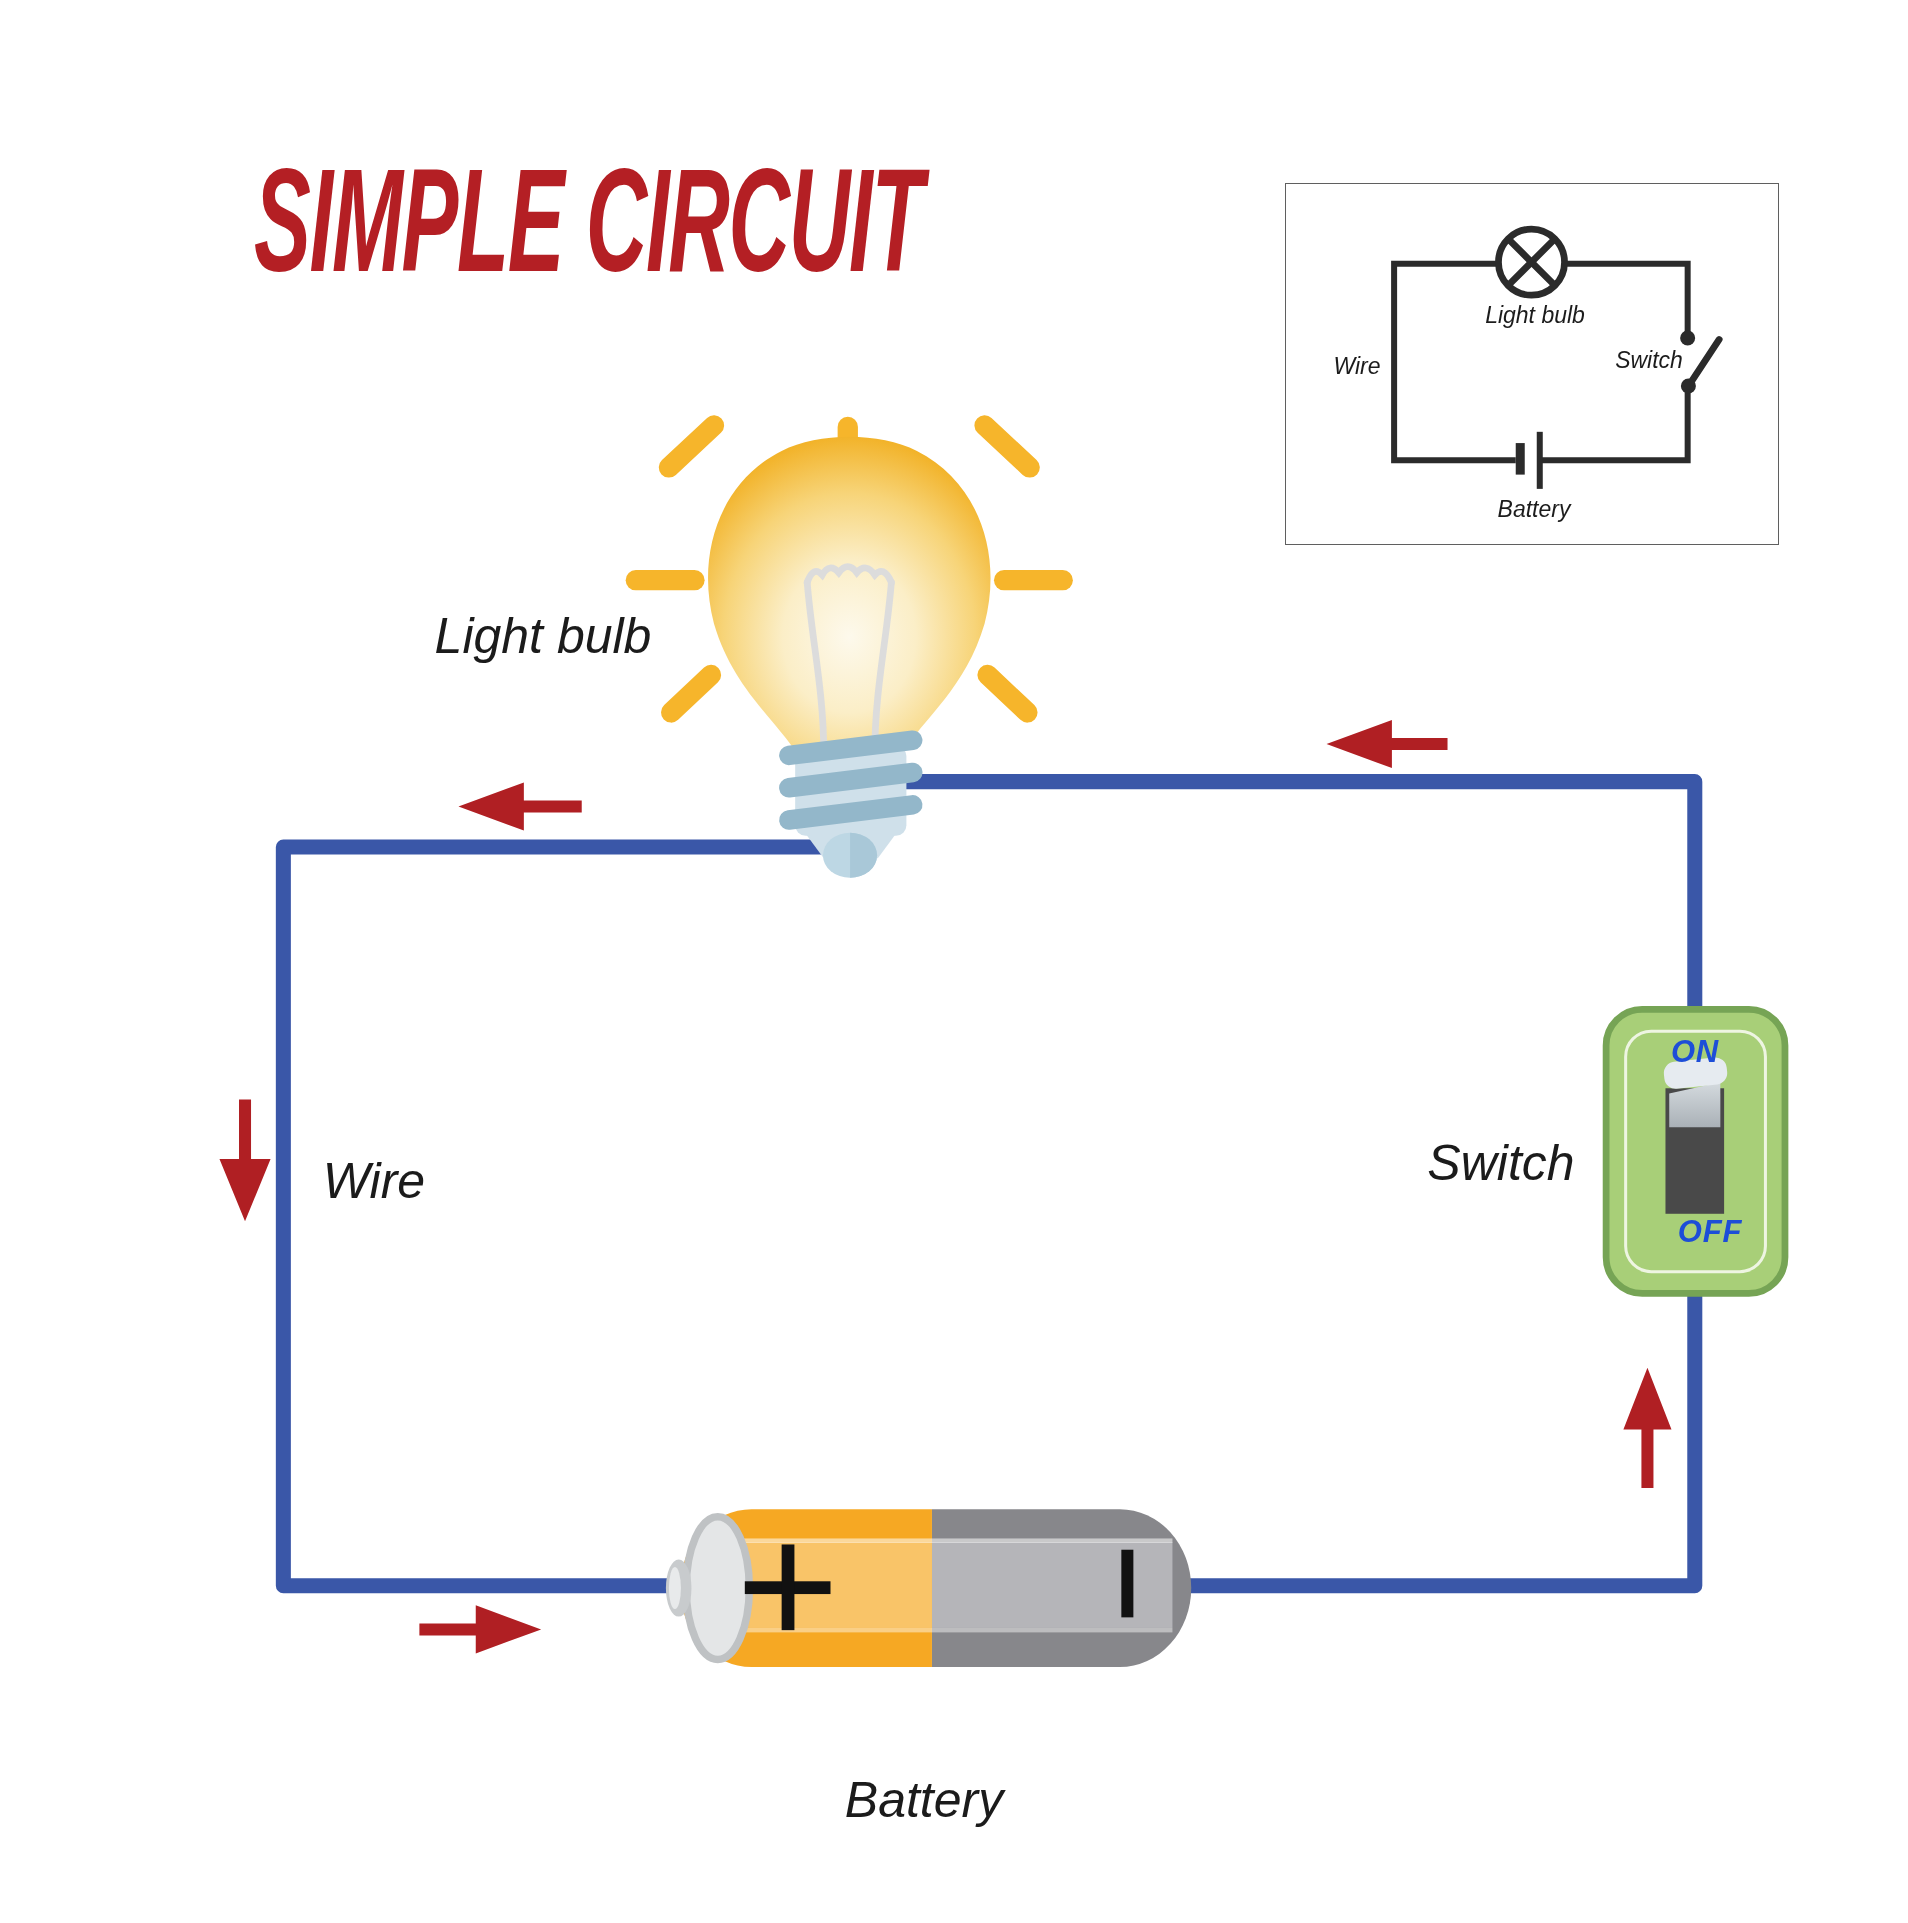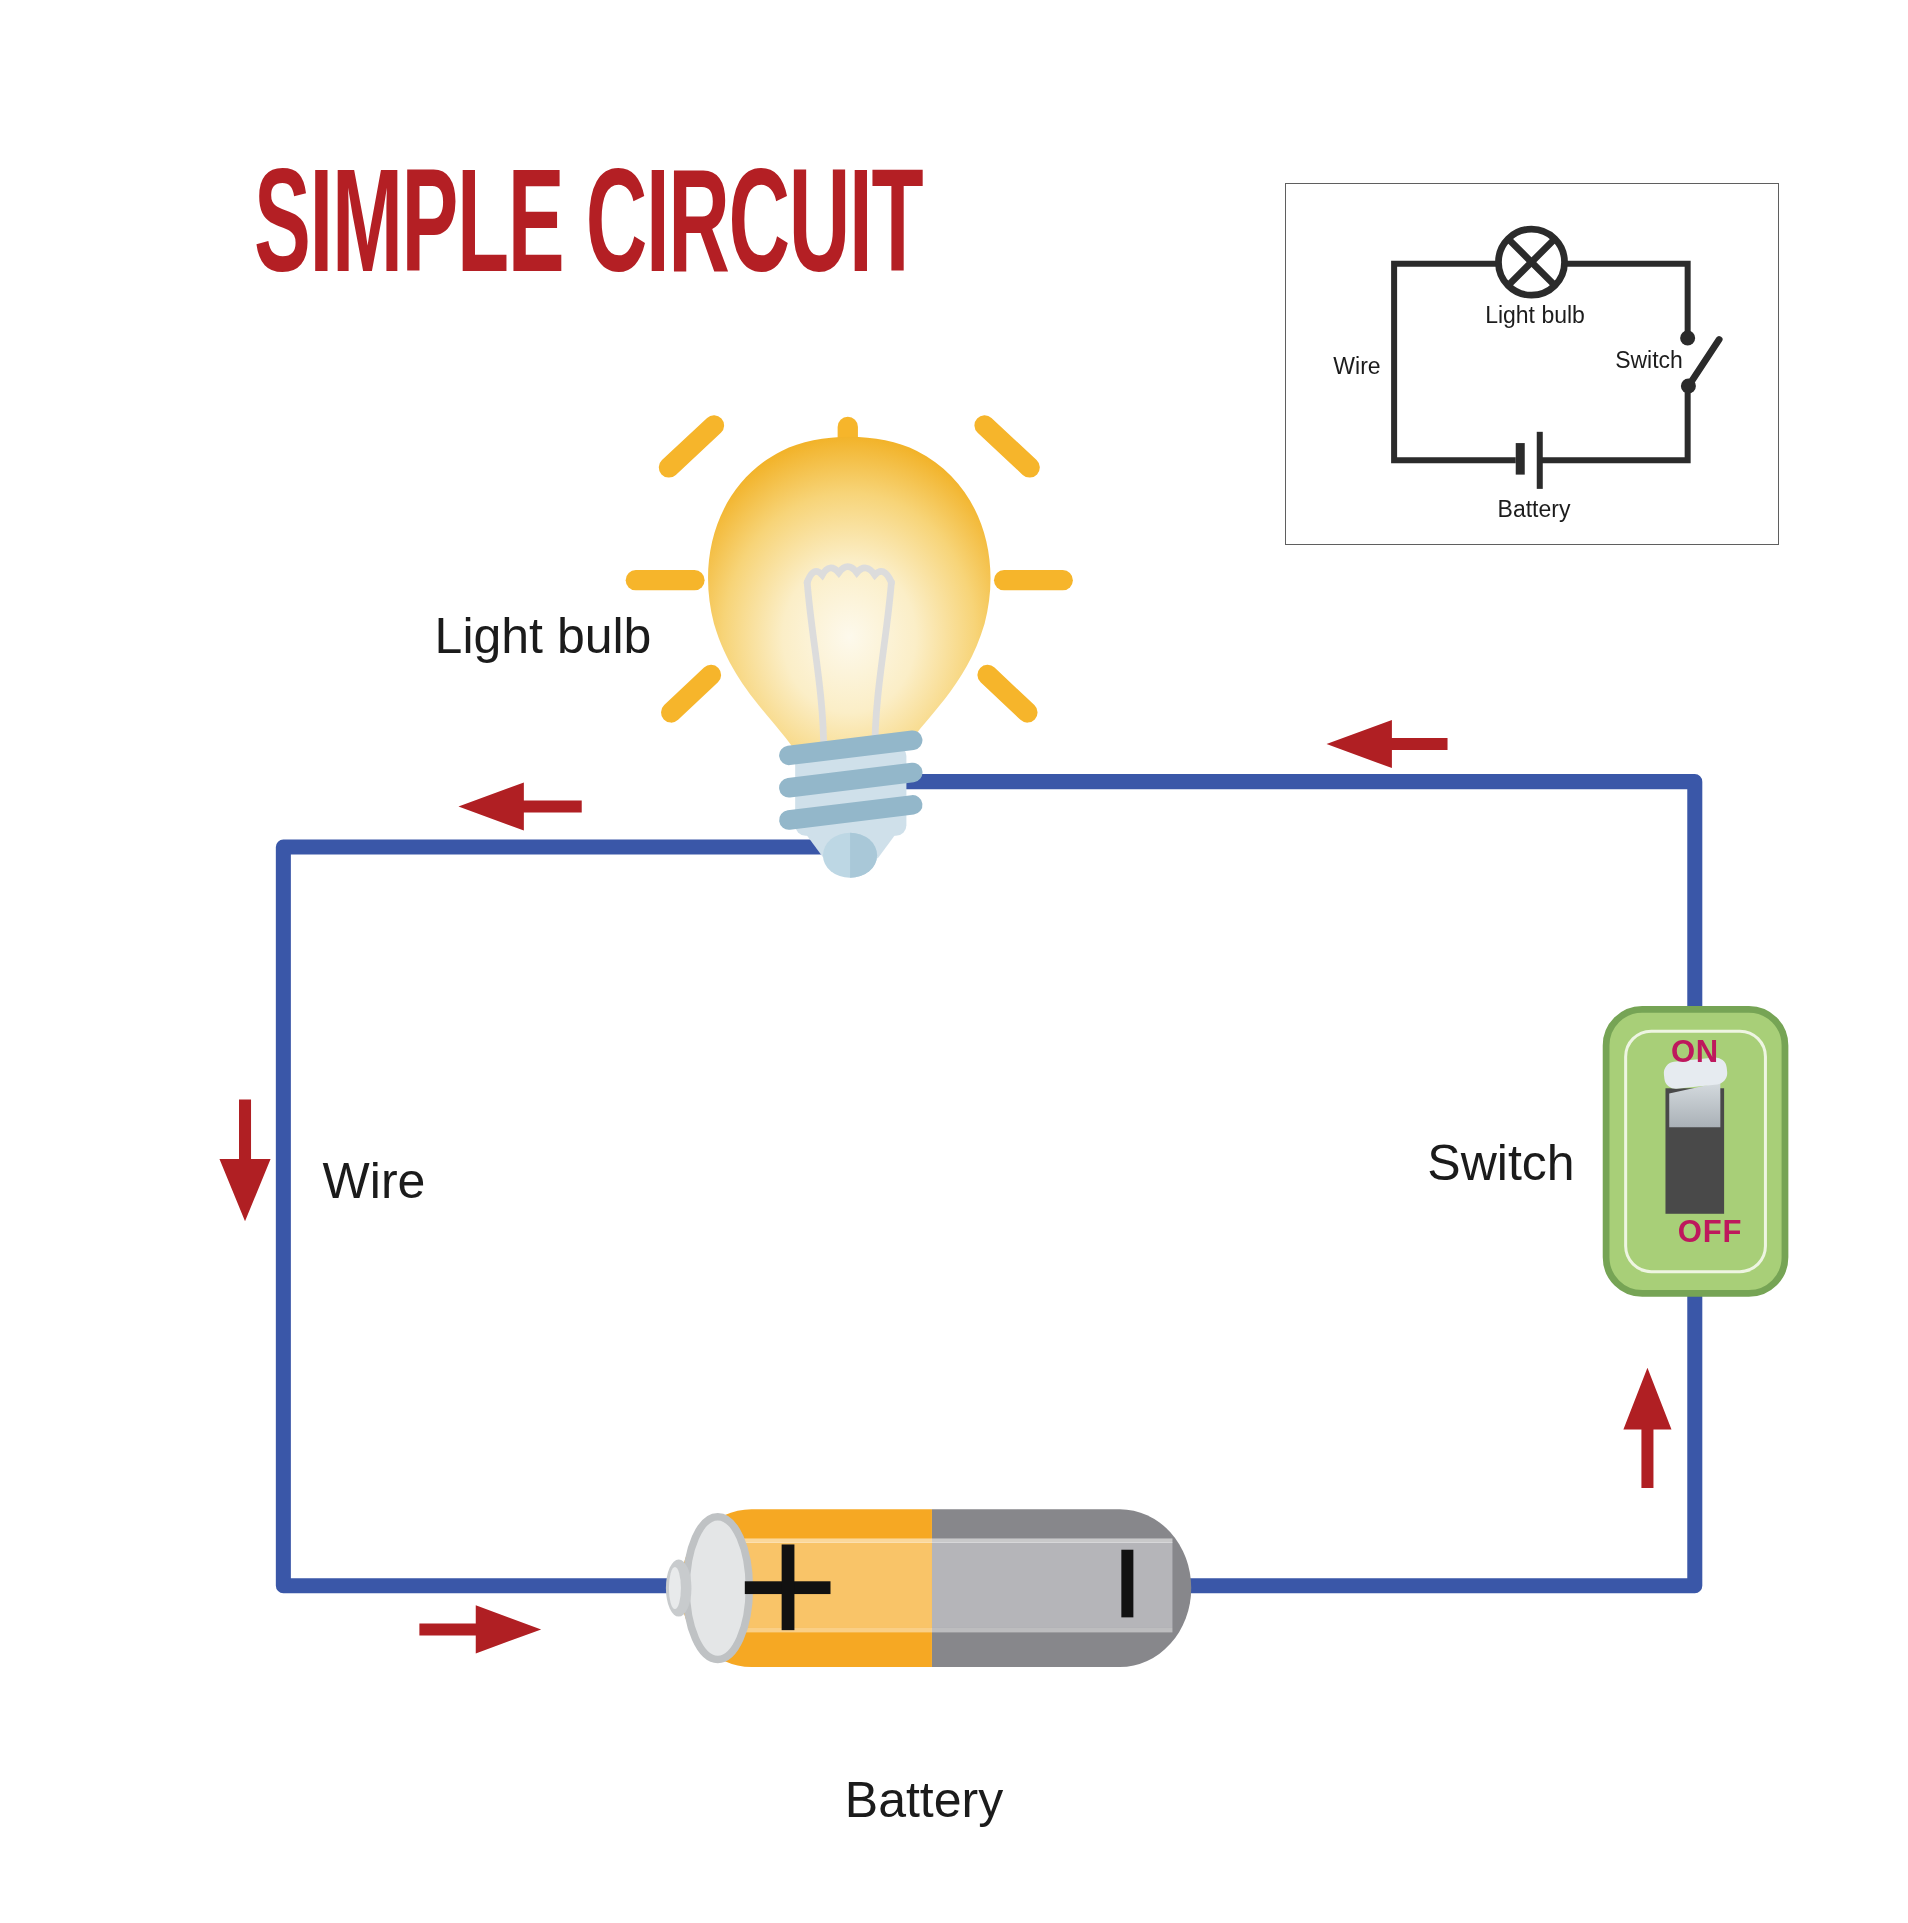--- a/index.html
+++ b/index.html
@@ -1,35 +1,35 @@
 <!DOCTYPE html>
 <html style="font-size:12px"><head>
 <meta charset="utf-8">
 <style>
   html,body{margin:0;padding:0;background:#ffffff;}
   body{font-family:"Liberation Sans", sans-serif;}
-  .canvas{position:relative;width:1909px;height:1924px;background:#ffffff;overflow:hidden;}
+  .canvas{position:relative;width:1909px;height:1924px;background:#ffffff;overflow:hidden;font-style:italic;}
   .art{position:absolute;left:0;top:0;}
   .title{
     position:absolute;left:254px;top:147px;
     font-size:147px;font-weight:bold;line-height:1;
     letter-spacing:-2.3px;color:#b41f24;white-space:nowrap;
     transform:scaleX(0.58);transform-origin:left top;
   }
   .lbl{
     position:absolute;transform:translate(-50%,-50%);
     font-size:50px;color:#1b1b1b;white-space:nowrap;line-height:1;
   }
   .lbl-lightbulb{left:543px;top:636px;}
   .lbl-wire{left:374px;top:1181px;}
   .lbl-switch{left:1501px;top:1163px;}
   .lbl-battery{left:924px;top:1800px;}
   .toggle-txt{
     position:absolute;transform:translate(-50%,-50%);
-    font-size:31px;font-weight:bold;color:#be185d;line-height:1;letter-spacing:0.8px;
+    font-size:31px;font-weight:bold;color:#1d4ed8;line-height:1;letter-spacing:0.8px;
   }
   .toggle-on{left:1695px;top:1051px;}
   .toggle-off{left:1710px;top:1231px;}
   .inset{
     position:absolute;left:1285px;top:183px;width:494px;height:362px;
     background:#ffffff;border:1.5px solid #5f5f5f;box-sizing:border-box;
   }
   .inset svg{position:absolute;left:0;top:0;}
   .ilbl{
     position:absolute;transform:translate(-50%,-50%);

